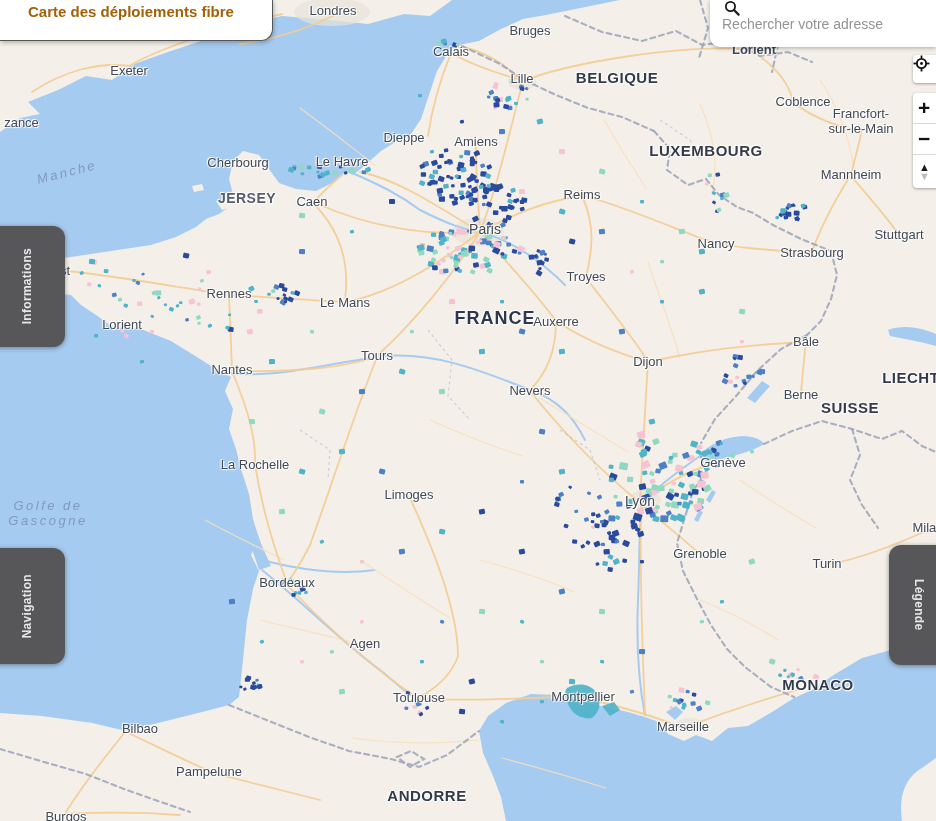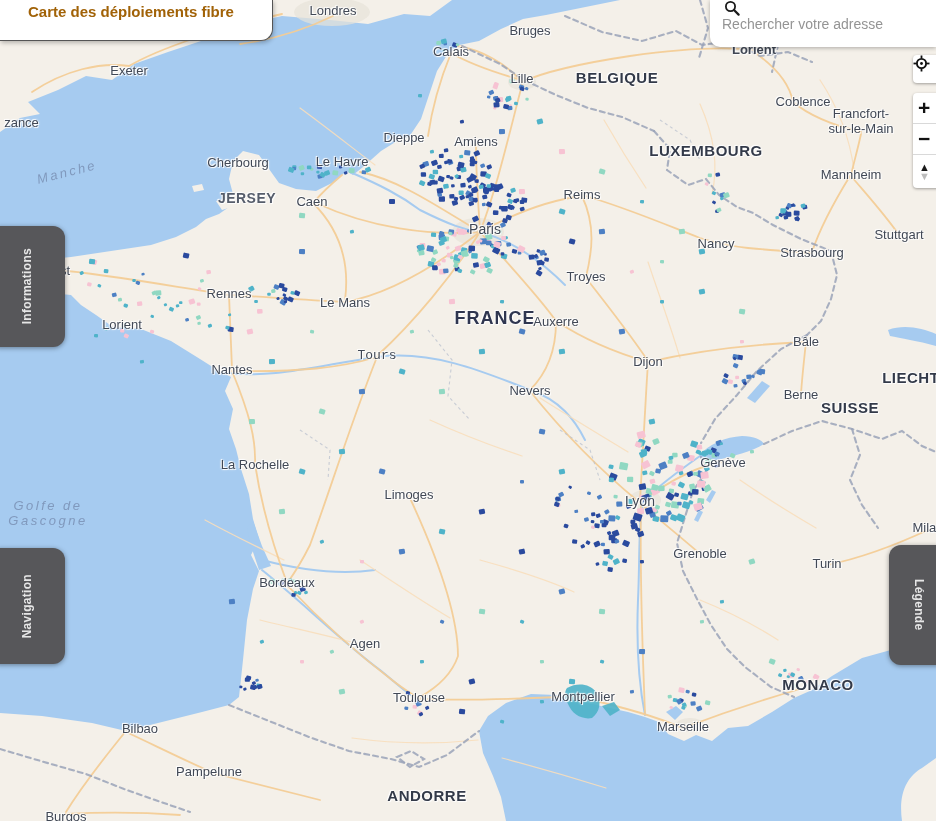--- a/index.html
+++ b/index.html
@@ -843,21 +843,21 @@
       <div class="map-label city" style="left: 812px; top: 252px;">Strasbourg</div>
       <div class="map-label city" style="left: 899px; top: 234px;">Stuttgart</div>
       <div class="map-label city" style="left: 586px; top: 276px;">Troyes</div>
       <div class="map-label city big" style="left: 481px; top: 229px; padding-left: 8px;">Paris</div>
       <div class="map-label city" style="left: 229px; top: 293px;">Rennes</div>
       <div class="map-label city" style="left: 345px; top: 302px;">Le Mans</div>
       <div class="map-label country-big" style="left: 495px; top: 318px;">FRANCE</div>
       <div class="map-label city" style="left: 556px; top: 321px;">Auxerre</div>
       <div class="map-label city" style="left: 122px; top: 324px;">Lorient</div>
       <div class="map-label city" style="left: 55px; top: 270px;">Brest</div>
-      <div class="map-label city" style="left: 377px; top: 355px; font-family: Liberation Mono, monospace;">Tours</div>
+      <div class="map-label city" style="left: 377px; top: 355px;">Tours</div>
       <div class="map-label city" style="left: 648px; top: 361px;">Dijon</div>
       <div class="map-label city" style="left: 806px; top: 341px;">Bâle</div>
       <div class="map-label country" style="left: 916px; top: 377px;">LIECHTE</div>
       <div class="map-label city" style="left: 530px; top: 390px;">Nevers</div>
       <div class="map-label city" style="left: 801px; top: 394px;">Berne</div>
       <div class="map-label country" style="left: 850px; top: 407px;">SUISSE</div>
       <div class="map-label city" style="left: 232px; top: 369px;">Nantes</div>
       <div class="map-label city" style="left: 255px; top: 464px;">La Rochelle</div>
       <div class="map-label city" style="left: 409px; top: 494px;">Limoges</div>
       <div class="map-label city" style="left: 723px; top: 462px;">Genève</div>

